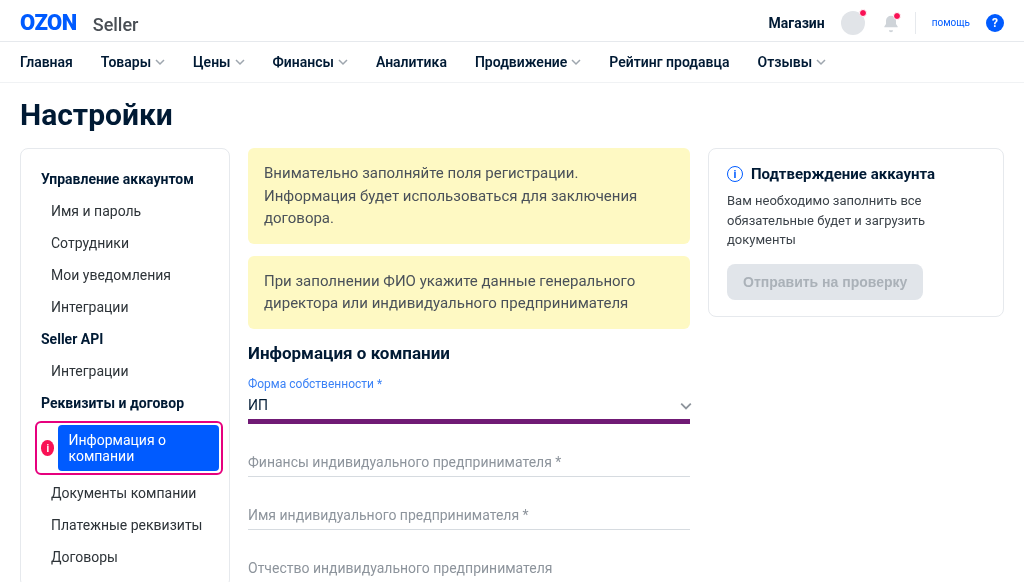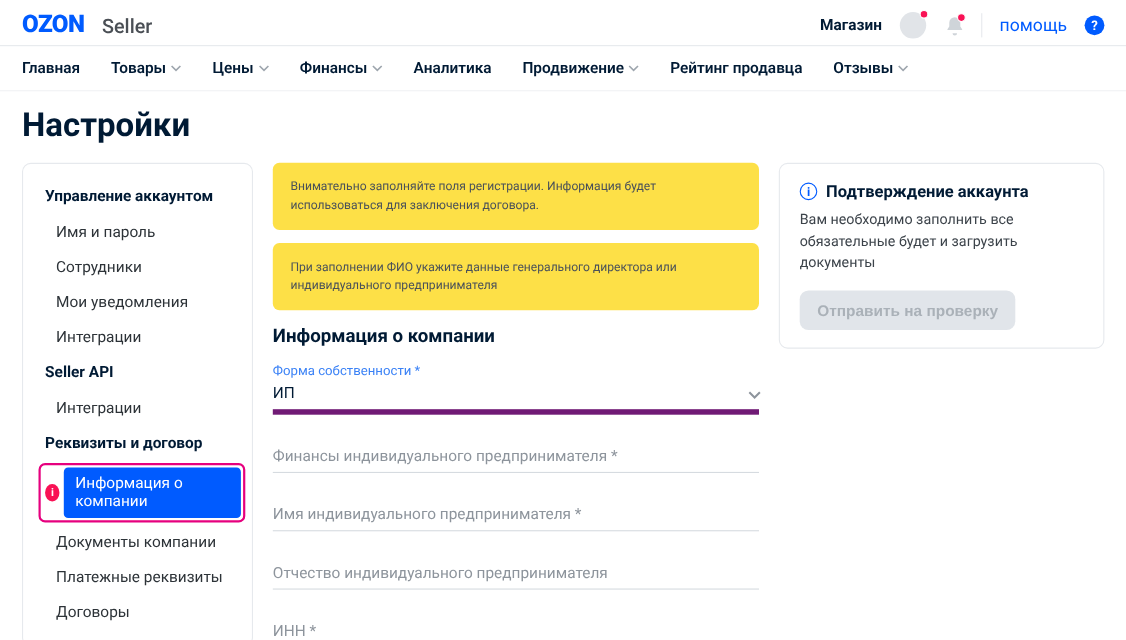--- a/index.html
+++ b/index.html
@@ -21,21 +21,21 @@
   .logo { display: flex; align-items: flex-end; gap: 16px; }
   .logo-ozon { color:#005bff; font-weight:900; font-size:22px; letter-spacing:-0.5px; }
   .logo-seller { color:#4a4f55; font-weight:500; font-size:18px; }
   .top-right { display:flex; align-items:center; gap:16px; }
   .shop-label { font-weight:700; font-size:14px; color:#001a34; }
   .icon-circle { width:24px; height:24px; border-radius:50%; background:#e1e4e8; position:relative; }
   .bell { width:18px; height:18px; position:relative; }
   .bell svg { display:block; }
   .dot { position:absolute; top:-2px; right:-2px; width:8px; height:8px; background:#f91155; border-radius:50%; border:1.5px solid #fff; }
   .divider-v { width:1px; height:22px; background:#e6e9ed; }
-  .help-link { color:#005bff; font-size:16px; text-decoration:none; }
+  .help-link { color:#005bff; font-size:10px; text-decoration:none; }
   .help-q { width:18px; height:18px; border-radius:50%; background:#005bff; color:#fff; display:inline-flex; align-items:center; justify-content:center; font-size:12px; font-weight:700; }
   
   .nav {
     display:flex; align-items:center; gap:28px;
     padding: 12px 20px;
     font-size:14px; font-weight:600; color:#001a34;
     border-bottom:1px solid #f0f2f4;
     text-align:right;
   }
   .nav-item { display:flex; align-items:center; gap:4px; cursor:pointer; }
@@ -51,21 +51,21 @@
   .sb-section { font-weight:700; font-size:14px; padding:8px 20px; color:#001a34; }
   .sb-item { font-size:14px; padding:8px 20px 8px 30px; color:#2d3338; cursor:pointer; position:relative; }
   .sb-item.active {
     background:#005bff; color:#fff; border-radius:4px; margin:0 8px 0 24px; padding:7px 10px;
   }
   .sb-active-wrap { position:relative; border:2px solid #e6007e; border-radius:6px; margin:2px 6px 2px 14px; padding:2px 2px 2px 4px; display:flex; align-items:center; gap:4px; }
   .sb-alert-dot { width:16px; height:16px; background:#f91155; border-radius:50%; display:flex; align-items:center; justify-content:center; }
   .sb-alert-dot span{ color:#fff; font-size:10px; font-weight:700; }
   
   .main { flex:1; min-width:0; }
-  .info-box { background:#fde047; color:#4a5159; font-size:11px; line-height:1.5; padding:14px 16px; border-radius:6px; margin-bottom:12px; }
+  .info-box { background:#fef9c3; color:#4a5159; font-size:15px; line-height:1.5; padding:14px 16px; border-radius:6px; margin-bottom:12px; }
   .section-h { font-size:17px; font-weight:700; margin:14px 0 14px 0; color:#001a34; }
   .field { margin-bottom:26px; position:relative; }
   .field-label { font-size:12px; color:#3b82f6; margin-bottom:2px; display:block; }
   .field-select { display:flex; align-items:center; justify-content:space-between; border-bottom:5px solid #701a75; padding:4px 0 6px 0; cursor:pointer; }
   .field-select .val { font-size:14px; color:#001a34; }
   .field-placeholder { font-size:14px; color:#8d949c; border-bottom:1px solid #d6dbe0; padding:4px 0 6px 0; }
   
   .right { width:296px; padding:16px 18px; }
   .right-h { font-weight:700; font-size:15px; color:#001a34; margin-bottom:8px; display:flex; align-items:center; gap:8px; }
   .info-icon { width:16px; height:16px; border:1.6px solid #005bff; border-radius:50%; display:inline-flex; align-items:center; justify-content:center; color:#005bff; font-size:11px; font-weight:700; }

